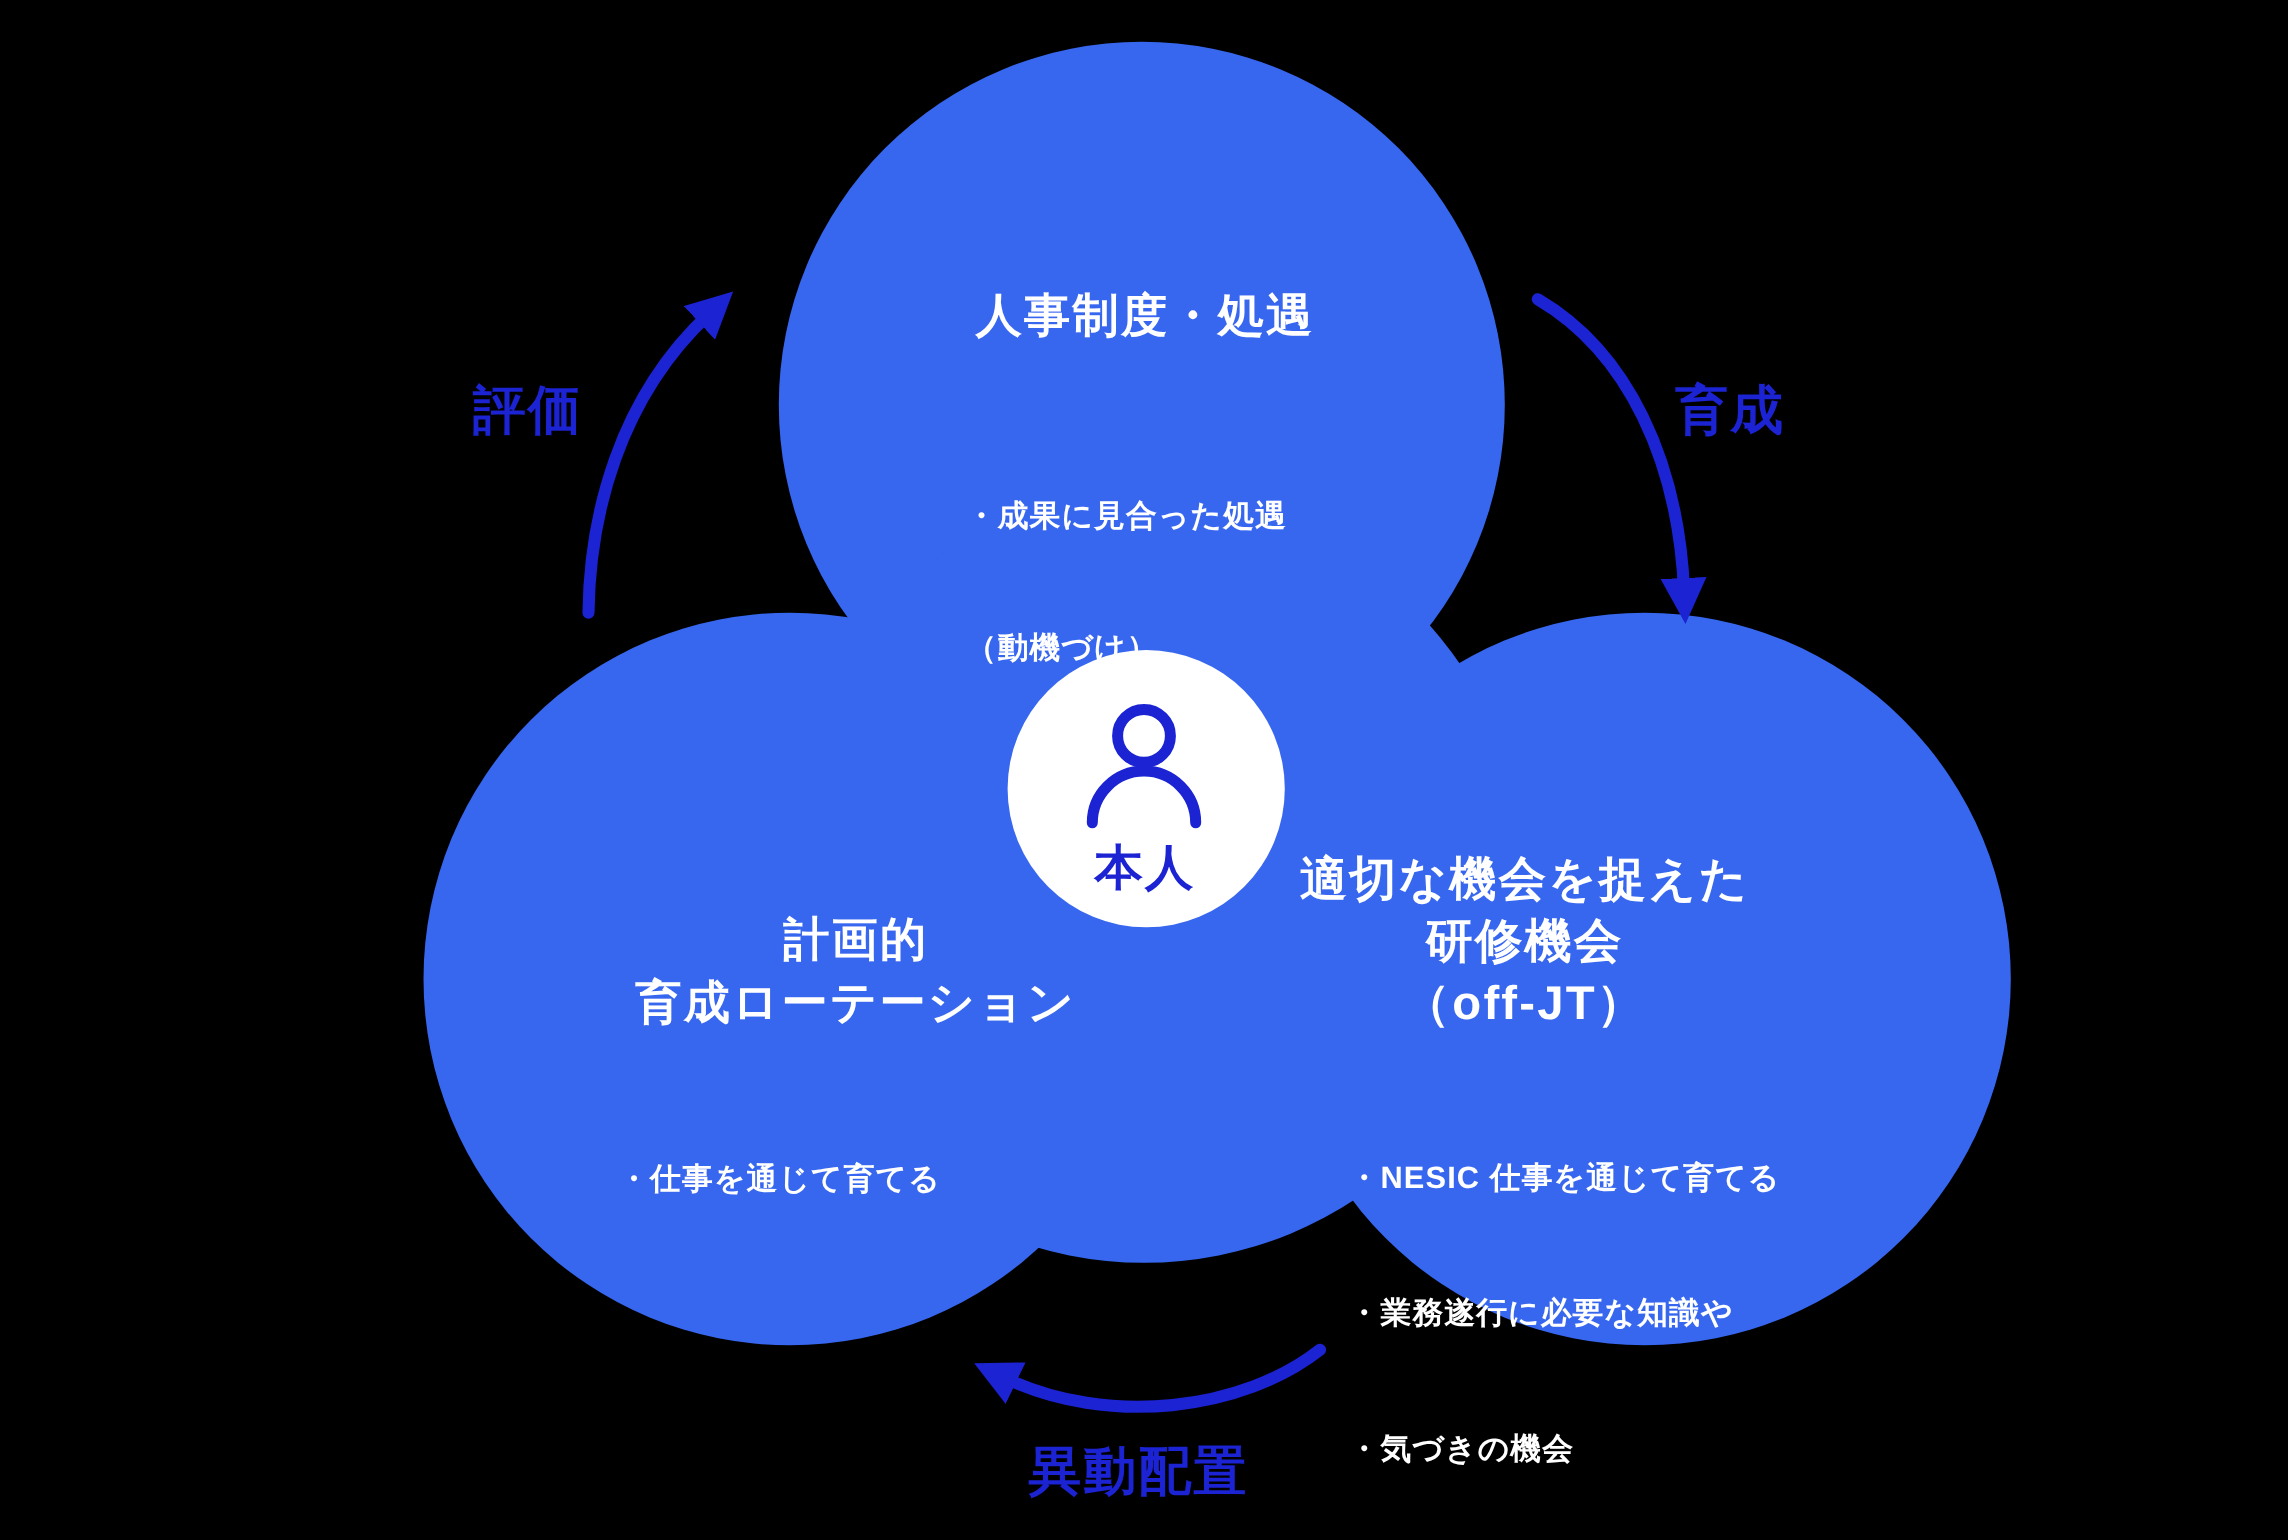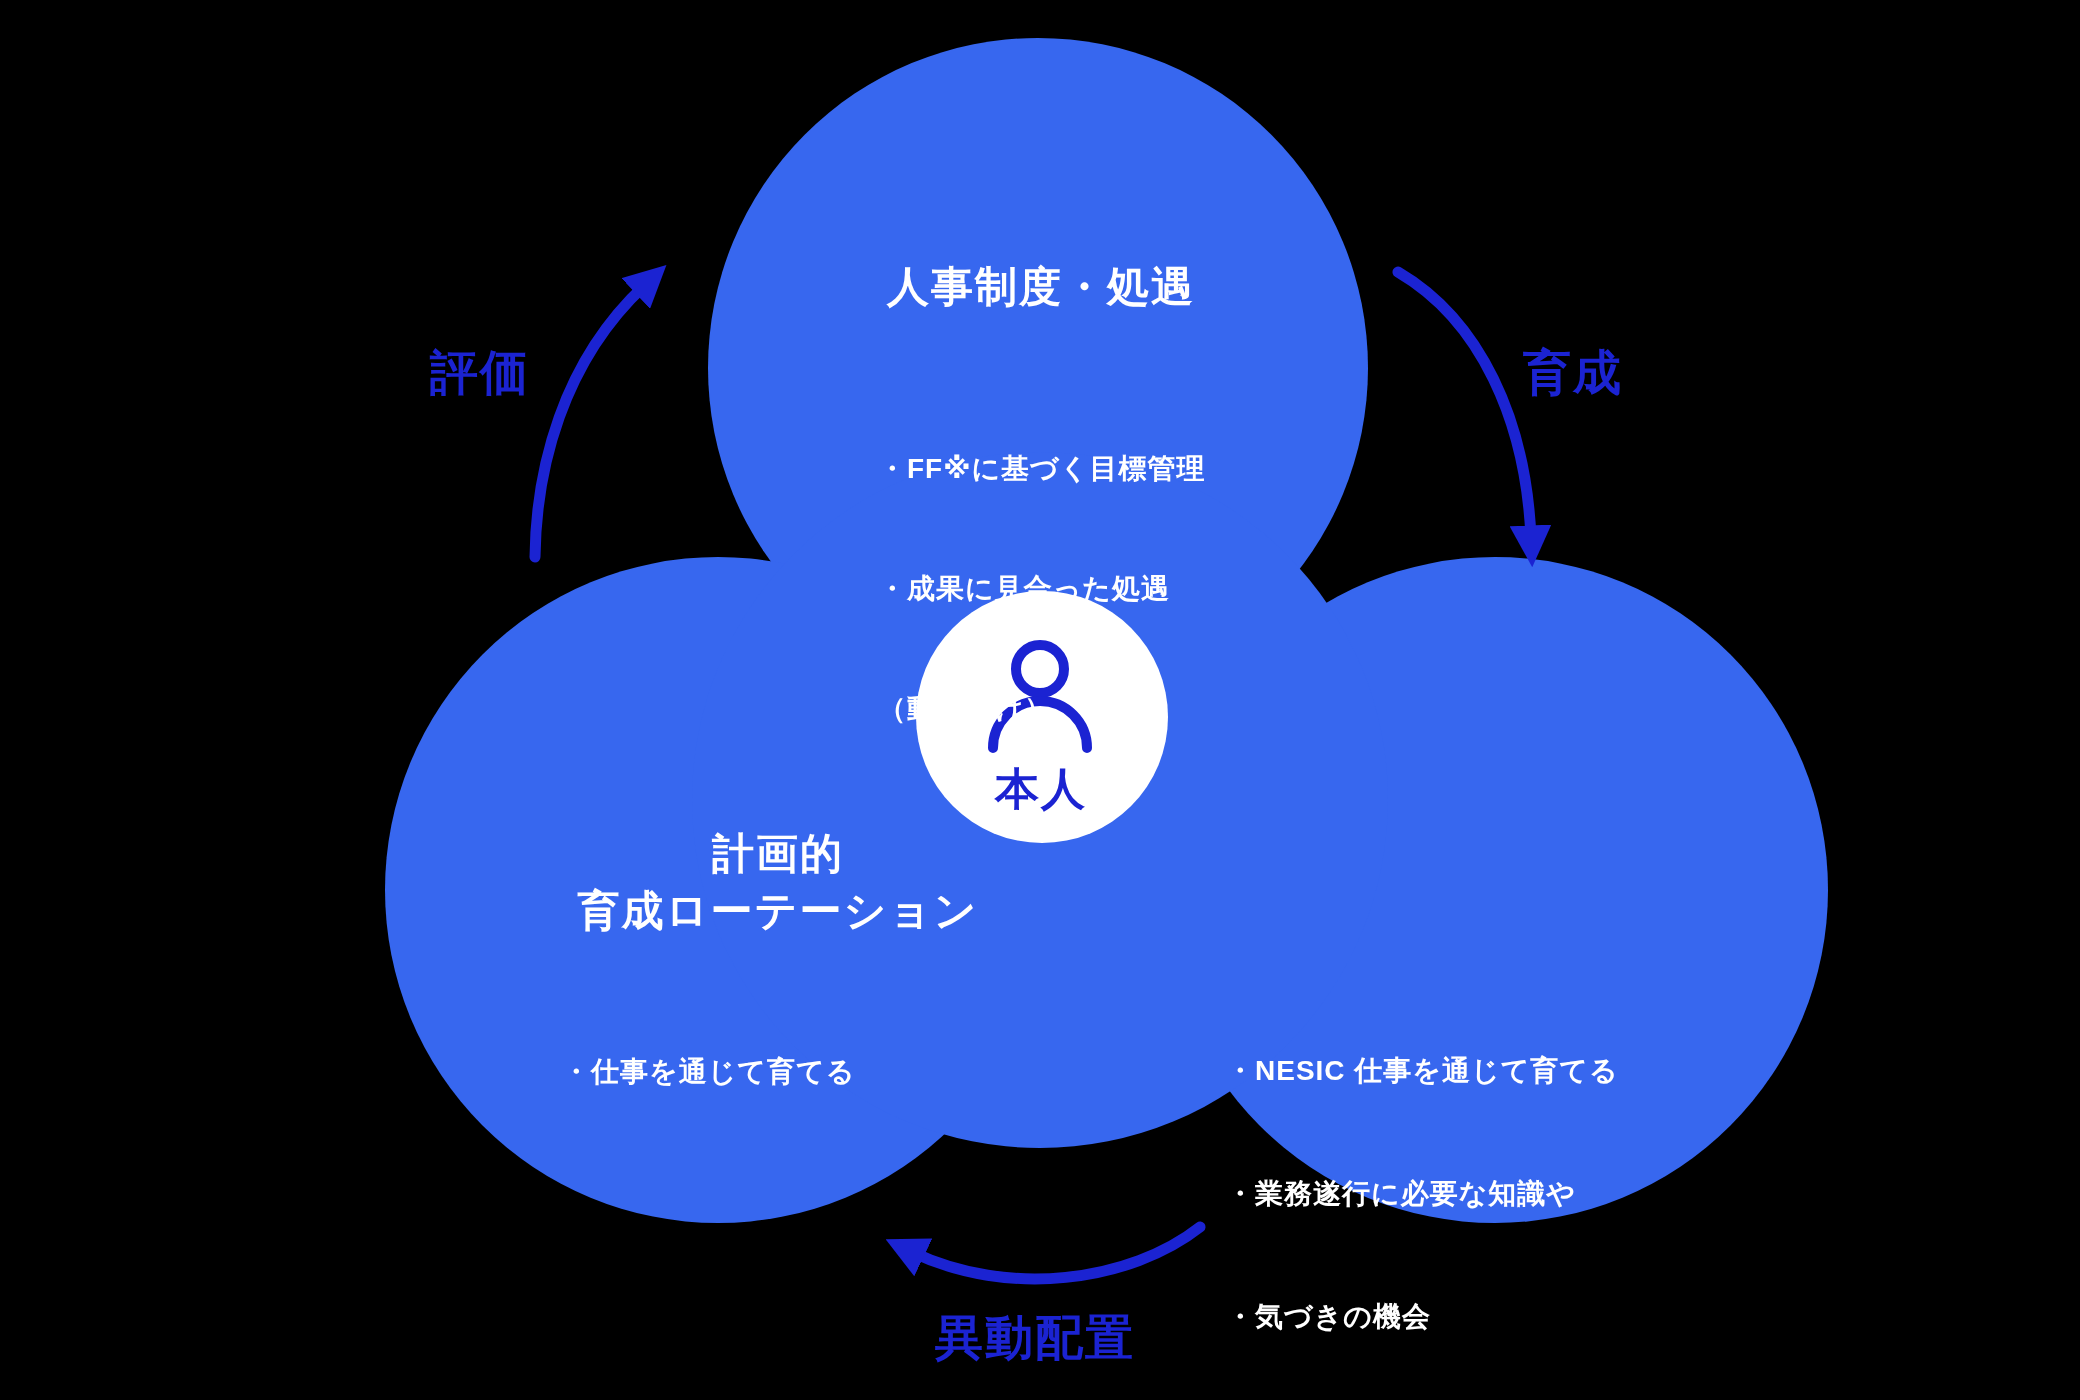--- a/index.html
+++ b/index.html
@@ -68,31 +68,33 @@
 
     <circle class="white-circle" cx="1042" cy="717" r="126"></circle>
     <g>
       <circle class="person-stroke" cx="1040" cy="669" r="24"></circle>
       <path class="person-stroke" d="M 993 748 A 47 47 0 0 1 1087 748"></path>
     </g>
   </svg>
 
   <div class="label title centered top-title">人事制度・処遇</div>
   <div class="label bullets top-bullets">
-    <div>・FF※に基づく目標管理</div>
     <div>・成果に見合った処遇</div>
     <div>（動機づけ）</div>
   </div>
 
   <div class="label title centered left-title">計画的
 育成ローテーション</div>
   <div class="label bullets left-bullets">
     <div>・仕事を通じて育てる</div>
   </div>
 
+  <div class="label title-right centered right-title">適切な機会を捉えた
+研修機会
+（off-JT）</div>
   <div class="label bullets right-bullets">
     <div>・NESIC 仕事を通じて育てる</div>
     <div>・業務遂行に必要な知識や</div>
     <div>・気づきの機会</div>
   </div>
 
   <div class="arrow-label eval-label">評価</div>
   <div class="arrow-label dev-label">育成</div>
   <div class="arrow-label reloc-label">異動配置</div>
 

